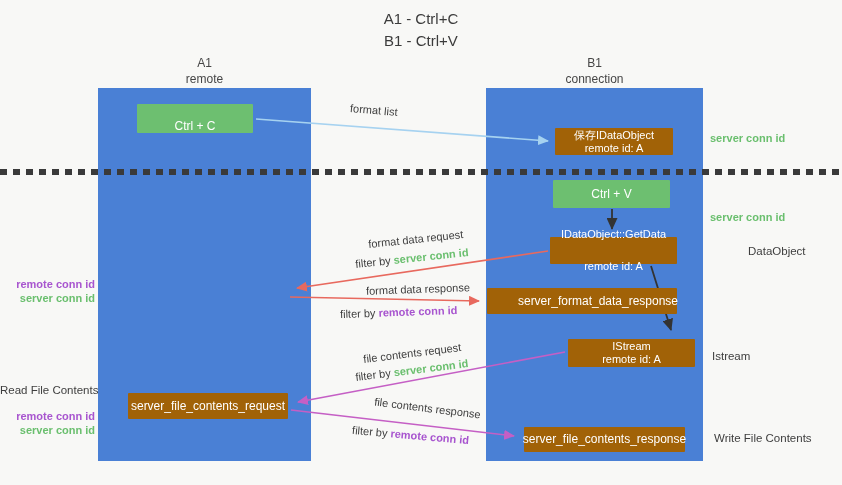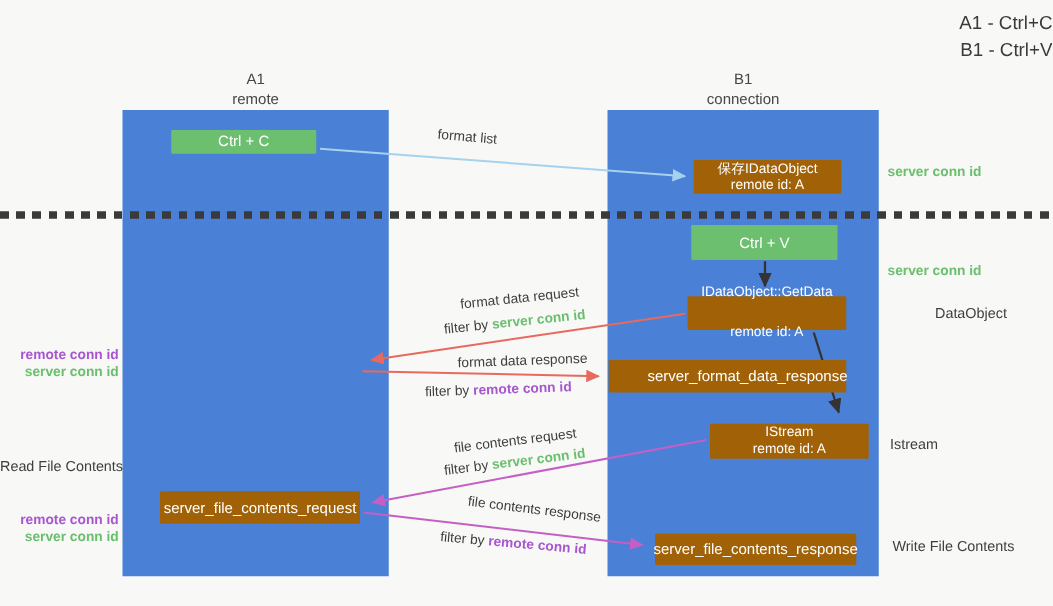--- a/index.html
+++ b/index.html
@@ -3,21 +3,21 @@
 <meta charset="utf-8">
 <style>
   html,body{margin:0;padding:0;background:#f8f8f6;}
   .canvas{
     position:relative;width:842px;height:485px;overflow:hidden;
     background:#f8f8f6;
     font-family:"Liberation Sans",sans-serif;
     color:#3d3d3d;
   }
   .title{
-    position:absolute;left:0;top:8px;width:842px;text-align:right;
+    position:absolute;left:0;top:8px;width:842px;text-align:center;
     font-size:15px;line-height:1.45;color:#3b3b3b;
   }
   .lane-header{
     position:absolute;top:56px;text-align:center;font-size:12px;
     line-height:1.3;color:#464646;
   }
   .lane{
     position:absolute;top:88px;height:373px;background:#4a80d5;
   }
   .dotted-divider{
@@ -85,21 +85,21 @@
     </defs>
     <line x1="256" y1="119" x2="548" y2="141" stroke="#a6d2f0" stroke-width="1.6" marker-end="url(#m-blue)"></line>
     <line x1="612" y1="209" x2="612" y2="229" stroke="#333333" stroke-width="1.8" marker-end="url(#m-black)"></line>
     <line x1="651" y1="266" x2="671" y2="330" stroke="#333333" stroke-width="1.8" marker-end="url(#m-black)"></line>
     <line x1="548" y1="251" x2="297" y2="288" stroke="#e8695e" stroke-width="1.6" marker-end="url(#m-red)"></line>
     <line x1="290" y1="297" x2="479" y2="301" stroke="#e8695e" stroke-width="1.6" marker-end="url(#m-red)"></line>
     <line x1="565" y1="352" x2="298" y2="402" stroke="#c55fc5" stroke-width="1.6" marker-end="url(#m-magenta)"></line>
     <line x1="291" y1="410" x2="514" y2="436" stroke="#c55fc5" stroke-width="1.6" marker-end="url(#m-magenta)"></line>
   </svg>
 
-  <div class="node green" style="left:137px;top:104px;width:116px;height:19px;">
+  <div class="node green" style="left:137px;top:104px;width:116px;height:29px;justify-content:flex-end;">
     <span>Ctrl + C</span>
   </div>
 
   <div class="node orange two-line" style="left:555px;top:128px;width:118px;height:27px;">
     <span>保存IDataObject</span>
     <span>remote id: A</span>
   </div>
 
   <div class="node green" style="left:553px;top:180px;width:117px;height:28px;">
     <span>Ctrl + V</span>
@@ -151,17 +151,17 @@
   </div>
 
   <div class="side-key green" style="left:710px;top:132px;">server conn id</div>
   <div class="side-key green" style="left:710px;top:211px;">server conn id</div>
   <div class="side-label" style="left:712px;top:245px;margin-left:36px;">DataObject</div>
   <div class="side-label" style="left:712px;top:350px;">Istream</div>
   <div class="side-label" style="left:714px;top:432px;">Write File Contents</div>
 
   <div class="side-key purple left-col" style="top:278px;">remote conn id</div>
   <div class="side-key green left-col" style="top:292px;">server conn id</div>
-  <div class="side-label left-col" style="top:368px;">Read File Contents</div>
+  <div class="side-label left-col" style="top:384px;">Read File Contents</div>
   <div class="side-key purple left-col" style="top:410px;">remote conn id</div>
   <div class="side-key green left-col" style="top:424px;">server conn id</div>
 
 </div>
 
 </body></html>

